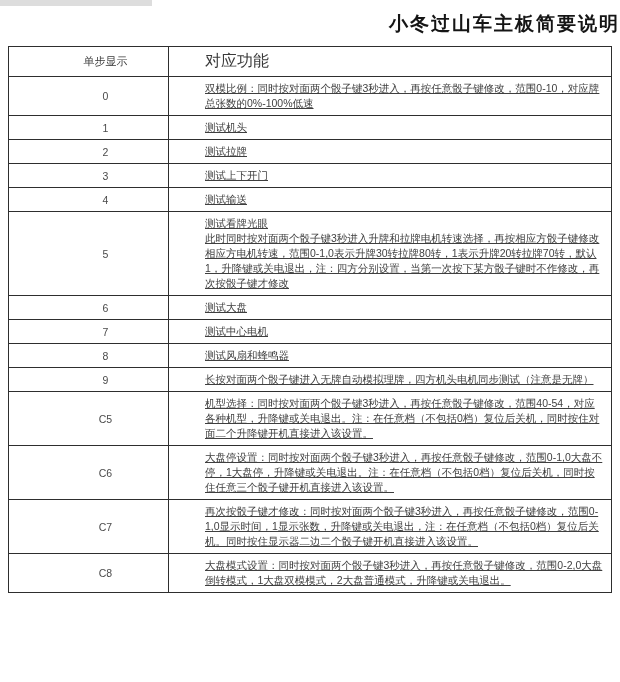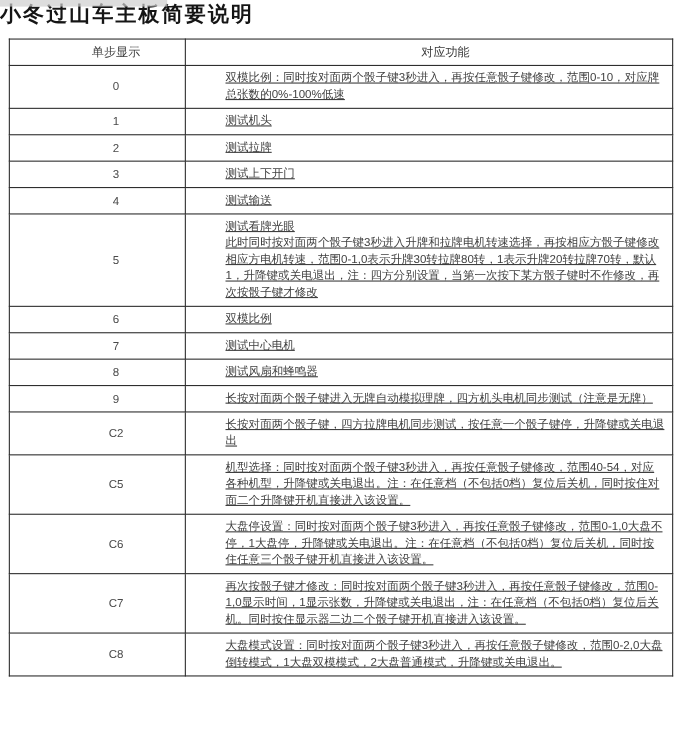--- a/index.html
+++ b/index.html
@@ -8,24 +8,25 @@
     background:#ffffff;
     font-family:"Liberation Sans","DejaVu Sans",sans-serif;
     position:relative;
     color:#3f3f3f;
   }
   .scan-smudge{
     position:absolute;top:0;left:0;width:152px;height:6px;
     background:#cfcfcf;opacity:.7;
   }
   .doc-title{
-    text-align:left;
+    text-align:right;
     font-size:19px;
     font-weight:bold;
     color:#151515;
+    padding-top:11px;
     letter-spacing:2px;
   }
   table.spec{
     border-collapse:collapse;
     table-layout:fixed;
     width:604px;
     margin:9px auto 0 auto;
   }
   table.spec td, table.spec th{
     border:1px solid #2e2e2e;
@@ -34,22 +35,22 @@
     padding-left:36px;
   }
   th.step-h{
     width:121px;
     text-align:center;
     font-size:11px;
     color:#3a3a3a;
     padding:4px 2px;
   }
   th.func-h{
-    text-align:center;
-    font-size:11px;
+    text-align:left;
+    font-size:16px;
     color:#3a3a3a;
     padding:4px 6px;
   }
   td.step{
     text-align:center;
     font-size:10.5px;
     color:#4a4a4a;
     padding:2px;
   }
   td.desc{
@@ -97,37 +98,33 @@
       <td class="step">4</td>
       <td class="desc">测试输送</td>
     </tr>
     <tr>
       <td class="step">5</td>
       <td class="desc">测试看牌光眼
 此时同时按对面两个骰子键3秒进入升牌和拉牌电机转速选择，再按相应方骰子键修改相应方电机转速，范围0-1,0表示升牌30转拉牌80转，1表示升牌20转拉牌70转，默认1，升降键或关电退出，注：四方分别设置，当第一次按下某方骰子键时不作修改，再次按骰子键才修改</td>
     </tr>
     <tr>
       <td class="step">6</td>
-      <td class="desc">双模比例</td>
+      <td class="desc">测试大盘</td>
     </tr>
     <tr>
       <td class="step">7</td>
       <td class="desc">测试中心电机</td>
     </tr>
     <tr>
       <td class="step">8</td>
       <td class="desc">测试风扇和蜂鸣器</td>
     </tr>
     <tr>
       <td class="step">9</td>
       <td class="desc">长按对面两个骰子键进入无牌自动模拟理牌，四方机头电机同步测试（注意是无牌）</td>
-    </tr>
-    <tr>
-      <td class="step">C2</td>
-      <td class="desc">长按对面两个骰子键，四方拉牌电机同步测试，按任意一个骰子键停，升降键或关电退出</td>
     </tr>
     <tr>
       <td class="step">C5</td>
       <td class="desc">机型选择：同时按对面两个骰子键3秒进入，再按任意骰子键修改，范围40-54，对应各种机型，升降键或关电退出。注：在任意档（不包括0档）复位后关机，同时按住对面二个升降键开机直接进入该设置。</td>
     </tr>
     <tr>
       <td class="step">C6</td>
       <td class="desc">大盘停设置：同时按对面两个骰子键3秒进入，再按任意骰子键修改，范围0-1,0大盘不停，1大盘停，升降键或关电退出。注：在任意档（不包括0档）复位后关机，同时按住任意三个骰子键开机直接进入该设置。</td>
     </tr>
     <tr>

